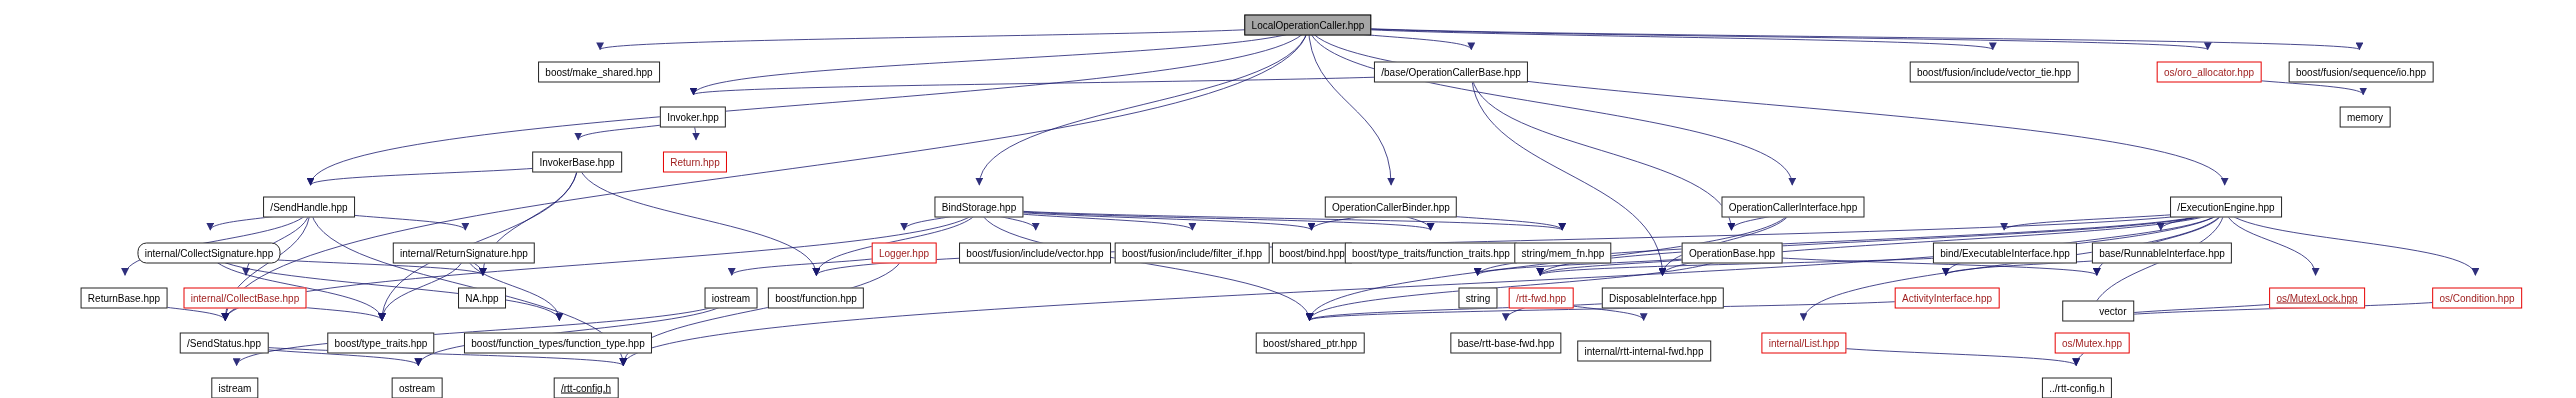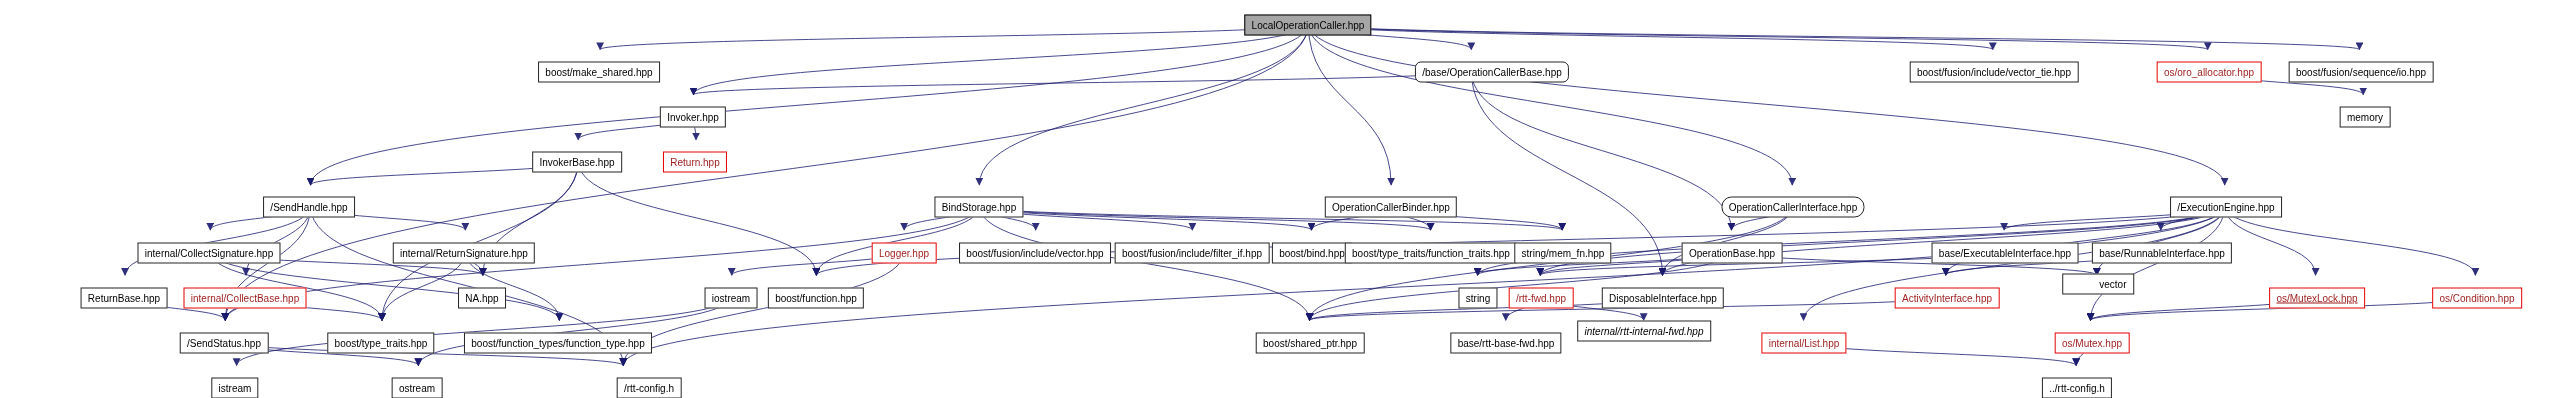--- a/index.html
+++ b/index.html
@@ -144,62 +144,62 @@
       <path d="M 2455 473 C 2455 492, 2400 492, 2400 511" marker-end="url(#arrowhead)"></path>
       <path d="M 2455 473 C 2455 492, 2620 492, 2620 511" marker-end="url(#arrowhead)"></path>
       <path d="M 3692 473 C 3692 492, 3333 492, 3333 511" marker-end="url(#arrowhead)"></path>
       <path d="M 3947 473 C 3947 492, 3333 492, 3333 511" marker-end="url(#arrowhead)"></path>
       <path d="M 3333 545 C 3333 564, 3310 564, 3310 583" marker-end="url(#arrowhead)"></path>
       <path d="M 2875 545 C 2875 564, 3310 564, 3310 583" marker-end="url(#arrowhead)"></path>
       <path d="M 3520 113 C 3520 132, 3768 132, 3768 151" marker-end="url(#arrowhead)"></path>
     </svg>
 <div class="node root" style="left: 1308px; top: 14px;">LocalOperationCaller.hpp</div>
     <div class="node plain" style="left: 599px; top: 61px;">boost/make_shared.hpp</div>
-    <div class="node plain" style="left: 1492px; top: 61px; border-radius: 6px;">/base/OperationCallerBase.hpp</div>
+    <div class="node plain" style="left: 1451px; top: 61px;">/base/OperationCallerBase.hpp</div>
     <div class="node plain" style="left: 1994px; top: 61px;">boost/fusion/include/vector_tie.hpp</div>
     <div class="node red" style="left: 2209px; top: 61px;">os/oro_allocator.hpp</div>
     <div class="node plain" style="left: 2361px; top: 61px;">boost/fusion/sequence/io.hpp</div>
     <div class="node plain" style="left: 693px; top: 106px;">Invoker.hpp</div>
     <div class="node plain" style="left: 2365px; top: 106px;">memory</div>
     <div class="node plain" style="left: 577px; top: 151px;">InvokerBase.hpp</div>
     <div class="node red" style="left: 695px; top: 151px;">Return.hpp</div>
     <div class="node plain" style="left: 309px; top: 196px;">/SendHandle.hpp</div>
     <div class="node plain" style="left: 979px; top: 196px;">BindStorage.hpp</div>
     <div class="node plain" style="left: 1391px; top: 196px;">OperationCallerBinder.hpp</div>
-    <div class="node plain" style="left: 1793px; top: 196px; border-radius: 10px;">OperationCallerInterface.hpp</div>
+    <div class="node plain" style="left: 1793px; top: 196px;">OperationCallerInterface.hpp</div>
     <div class="node plain" style="left: 2226px; top: 196px;">/ExecutionEngine.hpp</div>
-    <div class="node plain" style="left: 209px; top: 242px;">internal/CollectSignature.hpp</div>
+    <div class="node plain" style="left: 209px; top: 242px; border-radius: 9px;">internal/CollectSignature.hpp</div>
     <div class="node plain" style="left: 464px; top: 242px;">internal/ReturnSignature.hpp</div>
     <div class="node red" style="left: 904px; top: 242px;">Logger.hpp</div>
     <div class="node plain" style="left: 1035px; top: 242px;">boost/fusion/include/vector.hpp</div>
     <div class="node plain" style="left: 1192px; top: 242px;">boost/fusion/include/filter_if.hpp</div>
     <div class="node plain" style="left: 1312px; top: 242px;">boost/bind.hpp</div>
     <div class="node plain" style="left: 1431px; top: 242px;">boost/type_traits/function_traits.hpp</div>
     <div class="node plain" style="left: 1563px; top: 242px;">string/mem_fn.hpp</div>
     <div class="node plain" style="left: 1732px; top: 242px;">OperationBase.hpp</div>
-    <div class="node plain" style="left: 2005px; top: 242px;">base/ExecutableInterface.hpp</div>
+    <div class="node plain" style="left: 2005px; top: 242px;">bind/ExecutableInterface.hpp</div>
     <div class="node plain" style="left: 2162px; top: 242px;">base/RunnableInterface.hpp</div>
     <div class="node plain" style="left: 124px; top: 287px;">ReturnBase.hpp</div>
     <div class="node red" style="left: 245px; top: 287px;">internal/CollectBase.hpp</div>
     <div class="node plain" style="left: 482px; top: 287px;">NA.hpp</div>
     <div class="node plain" style="left: 731px; top: 287px;">iostream</div>
     <div class="node plain" style="left: 816px; top: 287px;">boost/function.hpp</div>
     <div class="node plain" style="left: 1478px; top: 287px;">string</div>
     <div class="node red" style="left: 1541px; top: 287px;">/rtt-fwd.hpp</div>
     <div class="node plain" style="left: 1663px; top: 287px;">DisposableInterface.hpp</div>
     <div class="node red" style="left: 1947px; top: 287px;">ActivityInterface.hpp</div>
-    <div class="node plain" style="left: 2098px; top: 273px; padding-left: 36px;">vector</div>
+    <div class="node plain" style="left: 2098px; top: 300px; padding-left: 36px;">vector</div>
     <div class="node red" style="left: 2317px; top: 287px; text-decoration: underline;">os/MutexLock.hpp</div>
     <div class="node red" style="left: 2477px; top: 287px;">os/Condition.hpp</div>
     <div class="node plain" style="left: 224px; top: 332px;">/SendStatus.hpp</div>
     <div class="node plain" style="left: 381px; top: 332px;">boost/type_traits.hpp</div>
     <div class="node plain" style="left: 558px; top: 332px;">boost/function_types/function_type.hpp</div>
     <div class="node plain" style="left: 1310px; top: 332px;">boost/shared_ptr.hpp</div>
     <div class="node plain" style="left: 1506px; top: 332px;">base/rtt-base-fwd.hpp</div>
-    <div class="node plain" style="left: 1644px; top: 320px; font-style: italic;">internal/rtt-internal-fwd.hpp</div>
+    <div class="node plain" style="left: 1644px; top: 340px;">internal/rtt-internal-fwd.hpp</div>
     <div class="node red" style="left: 1804px; top: 332px;">internal/List.hpp</div>
     <div class="node red" style="left: 2092px; top: 332px;">os/Mutex.hpp</div>
     <div class="node plain" style="left: 235px; top: 377px;">istream</div>
     <div class="node plain" style="left: 417px; top: 377px;">ostream</div>
-    <div class="node plain" style="left: 649px; top: 377px;">/rtt-config.h</div>
+    <div class="node plain" style="left: 586px; top: 377px; text-decoration: underline;">/rtt-config.h</div>
     <div class="node plain" style="left: 2077px; top: 377px;">../rtt-config.h</div>
   </div>
 
 
 </body></html>

